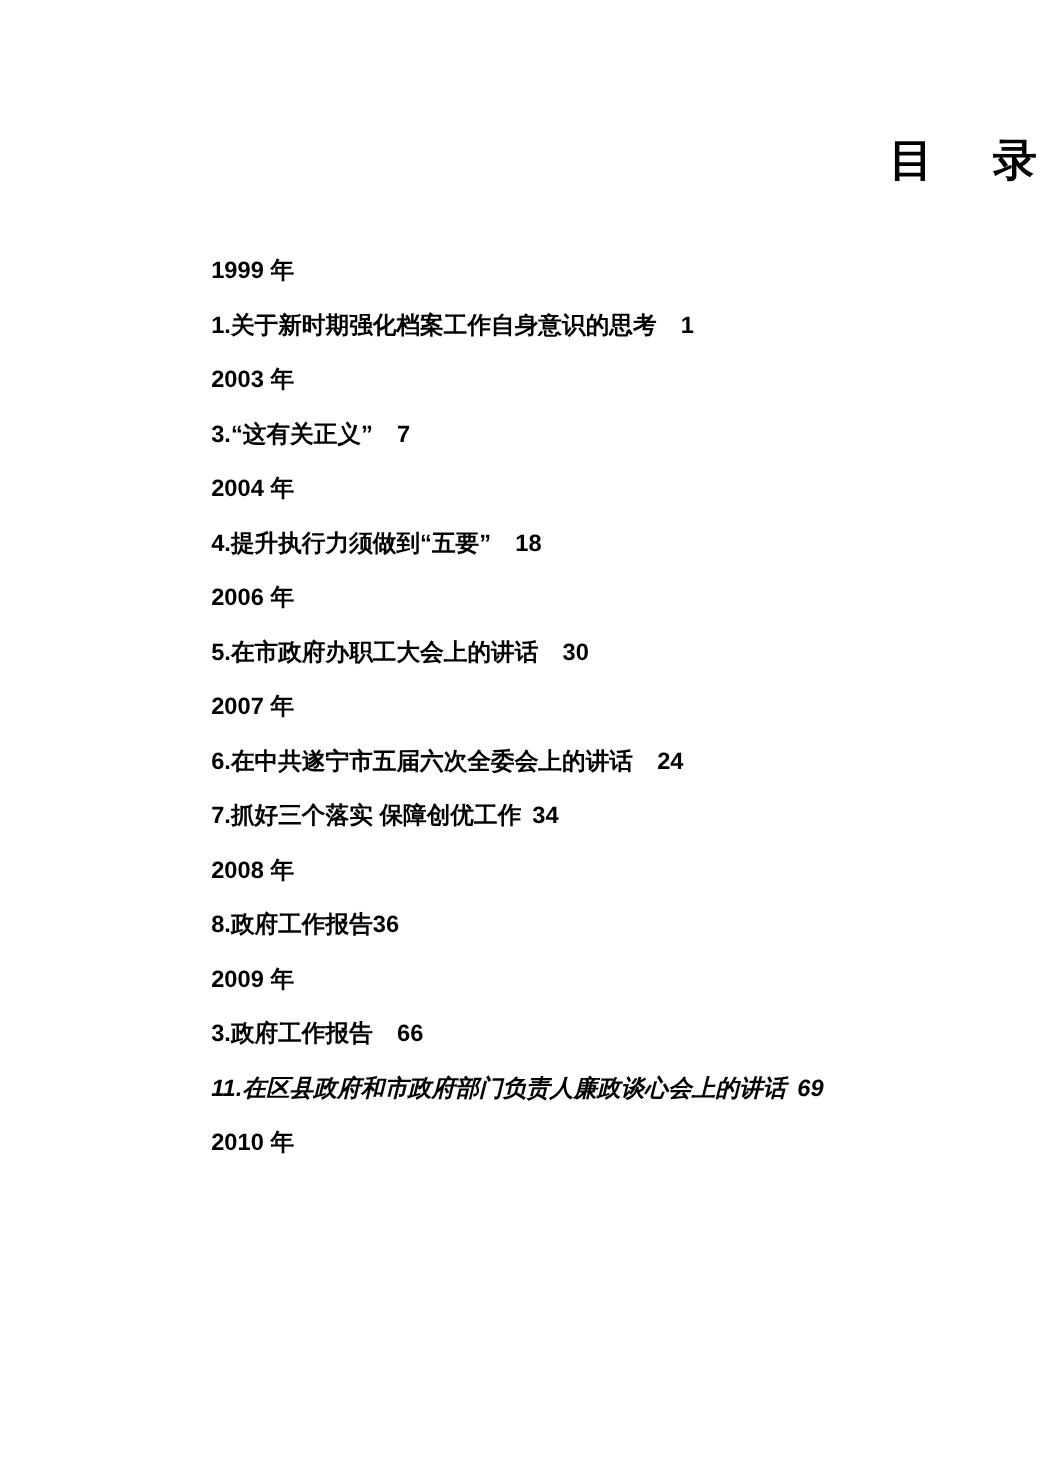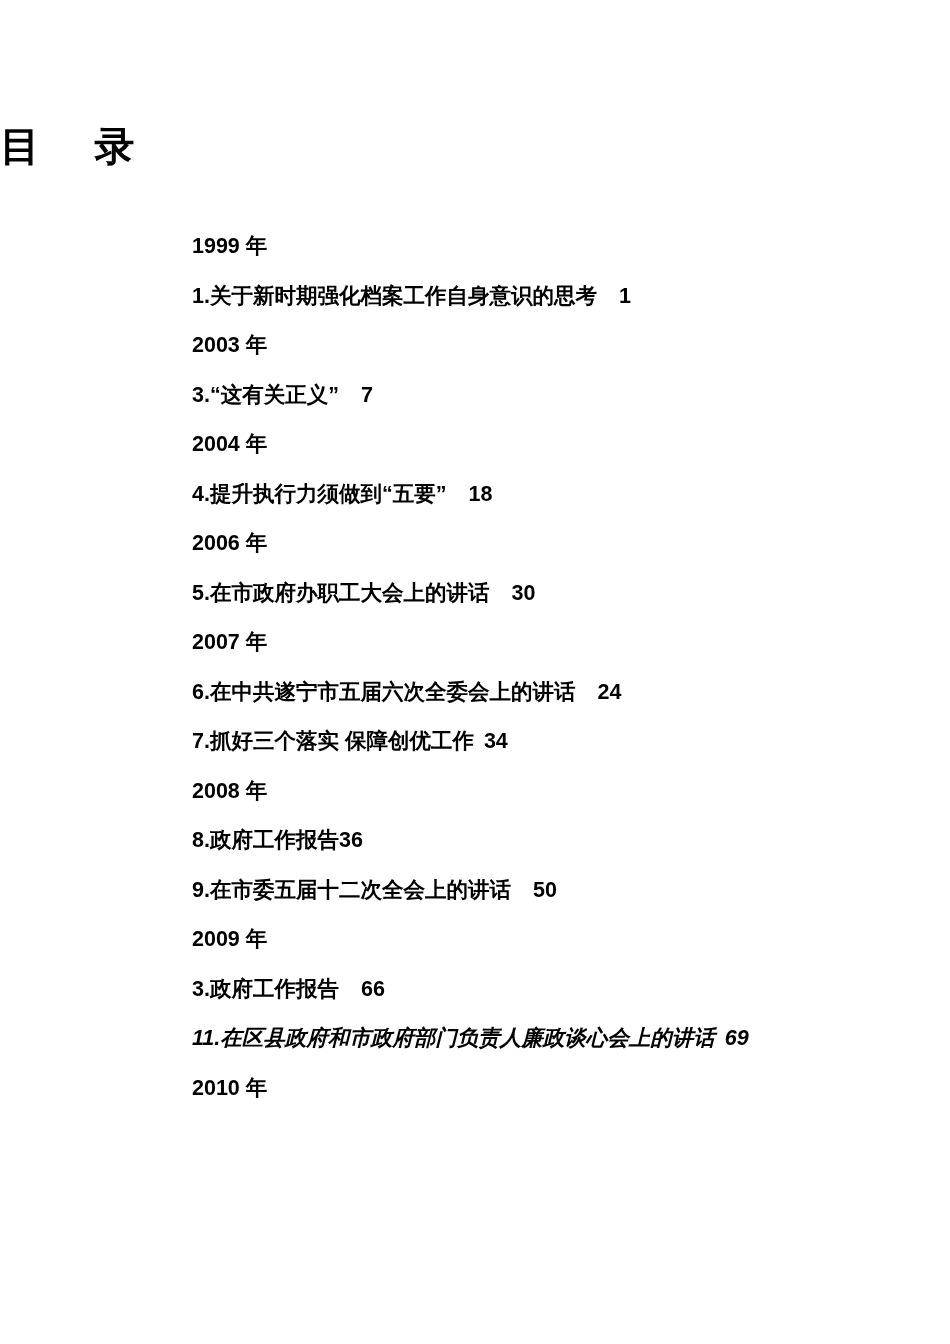--- a/index.html
+++ b/index.html
@@ -16,21 +16,21 @@
     overflow: hidden;
   }
   .page {
     width: 950px;
     height: 1344px;
     box-sizing: border-box;
     padding: 0;
     position: relative;
   }
   .toc-title {
-    text-align: left;
+    text-align: right;
     font-size: 40px;
     font-weight: bold;
     letter-spacing: 0.18em;
     margin: 0;
     padding-top: 122px;
     padding-bottom: 0;
     line-height: 1.2;
   }
   .toc-list {
     margin: 0;
@@ -123,23 +123,20 @@
     </div>
 
     <div class="toc-entry">
       <span class="entry-text">2008 年</span>
     </div>
 
     <div class="toc-entry">
       <span class="entry-text">8.政府工作报告</span><span class="entry-page">36</span>
     </div>
 
-    <div class="toc-entry">
-      <span class="entry-text">9.在市委五届十二次全会上的讲话</span><span class="sp-wide"></span><span class="entry-page">50</span>
-    </div>
 
     <div class="toc-entry">
       <span class="entry-text">2009 年</span>
     </div>
 
     <div class="toc-entry">
       <span class="entry-text">3.政府工作报告</span><span class="sp-wide"></span><span class="entry-page">66</span>
     </div>
 
     <div class="toc-entry hang">

